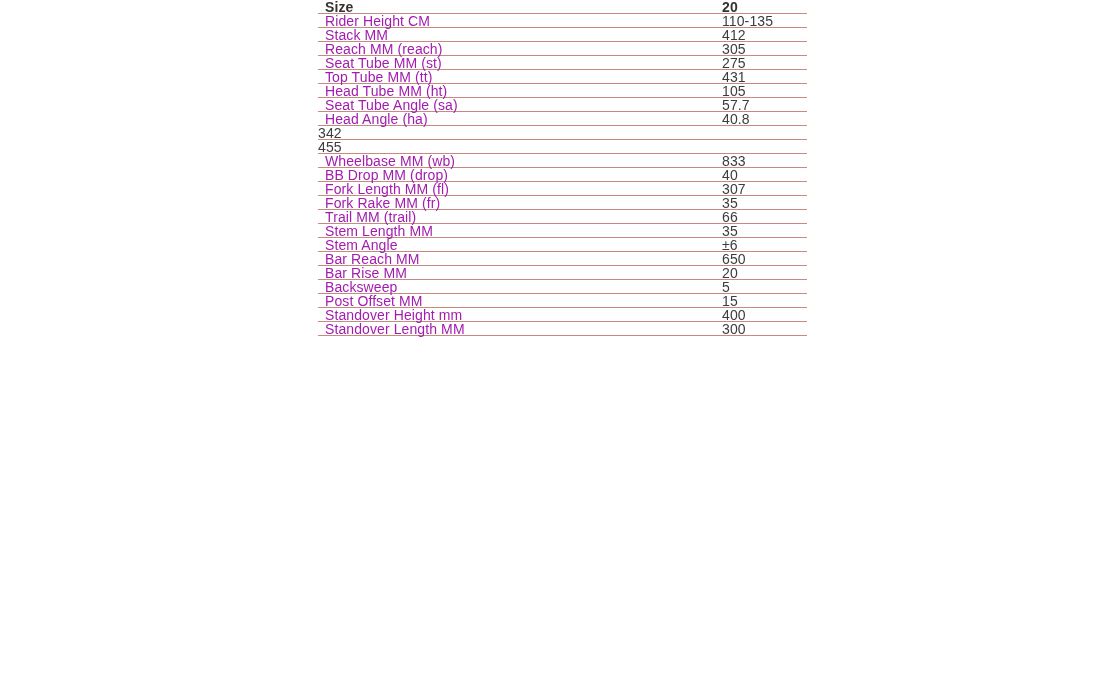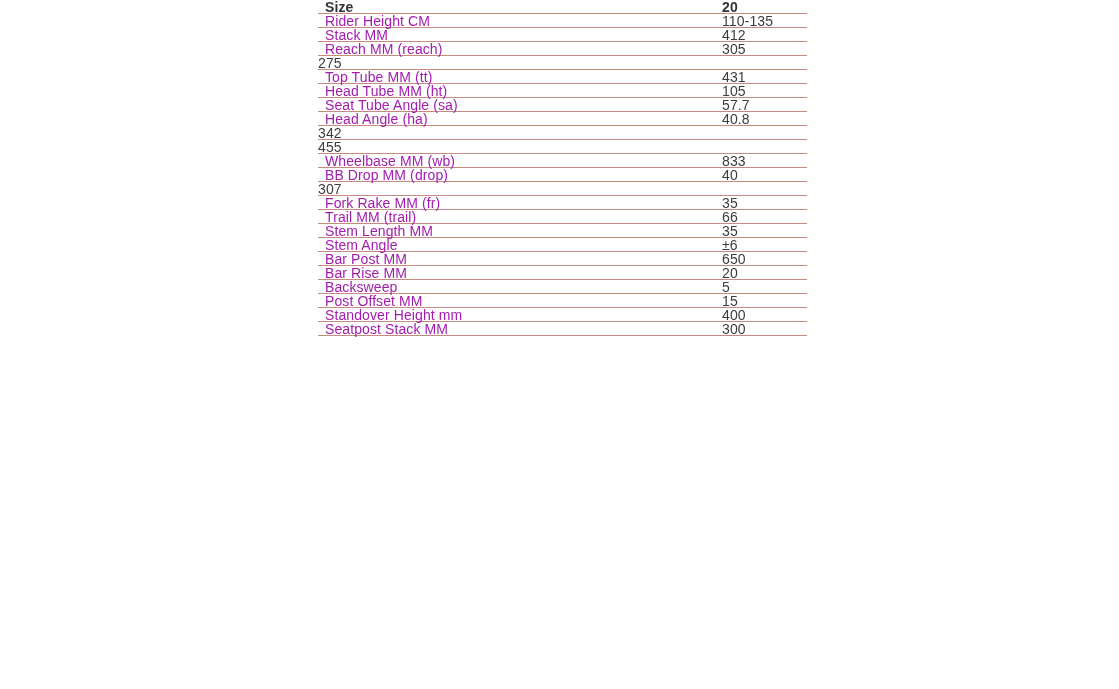--- a/index.html
+++ b/index.html
@@ -66,20 +66,21 @@
         </div>
         <div class="row">
           <span class="label">Stack MM</span>
           <span class="value">412</span>
         </div>
         <div class="row">
           <span class="label">Reach MM (reach)</span>
           <span class="value">305</span>
         </div>
         <div class="row">
+          <span class="label">Seat Tube MM (st)</span>
           <span class="value">275</span>
         </div>
         <div class="row">
           <span class="label">Top Tube MM (tt)</span>
           <span class="value">431</span>
         </div>
         <div class="row">
           <span class="label">Head Tube MM (ht)</span>
           <span class="value">105</span>
         </div>
@@ -99,57 +100,58 @@
         </div>
         <div class="row">
           <span class="label">Wheelbase MM (wb)</span>
           <span class="value">833</span>
         </div>
         <div class="row">
           <span class="label">BB Drop MM (drop)</span>
           <span class="value">40</span>
         </div>
         <div class="row">
+          <span class="label">Fork Length MM (fl)</span>
           <span class="value">307</span>
         </div>
         <div class="row">
           <span class="label">Fork Rake MM (fr)</span>
           <span class="value">35</span>
         </div>
         <div class="row">
           <span class="label">Trail MM (trail)</span>
           <span class="value">66</span>
         </div>
         <div class="row">
           <span class="label">Stem Length MM</span>
           <span class="value">35</span>
         </div>
         <div class="row">
           <span class="label">Stem Angle</span>
           <span class="value">±6</span>
         </div>
         <div class="row">
-          <span class="label">Bar Post MM</span>
+          <span class="label">Bar Reach MM</span>
           <span class="value">650</span>
         </div>
         <div class="row">
           <span class="label">Bar Rise MM</span>
           <span class="value">20</span>
         </div>
         <div class="row">
           <span class="label">Backsweep</span>
           <span class="value">5</span>
         </div>
         <div class="row">
           <span class="label">Post Offset MM</span>
           <span class="value">15</span>
         </div>
         <div class="row">
           <span class="label">Standover Height mm</span>
           <span class="value">400</span>
         </div>
         <div class="row">
-          <span class="label">Seatpost Stack MM</span>
+          <span class="label">Standover Length MM</span>
           <span class="value">300</span>
         </div>
       </div>
   </div>
 </div>
 
 </body></html>

